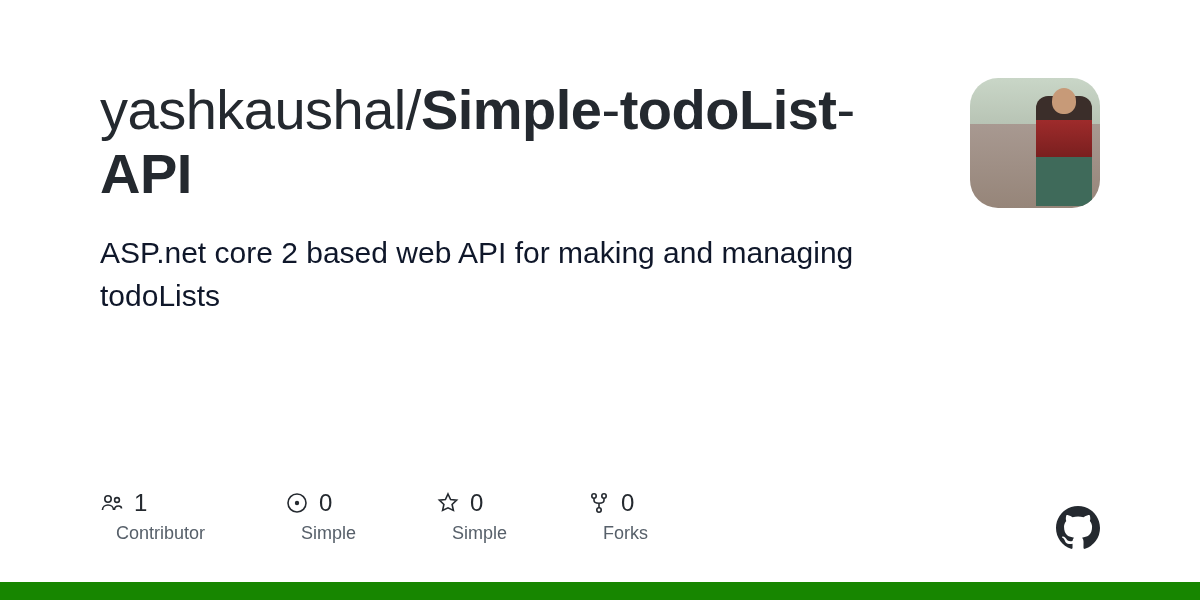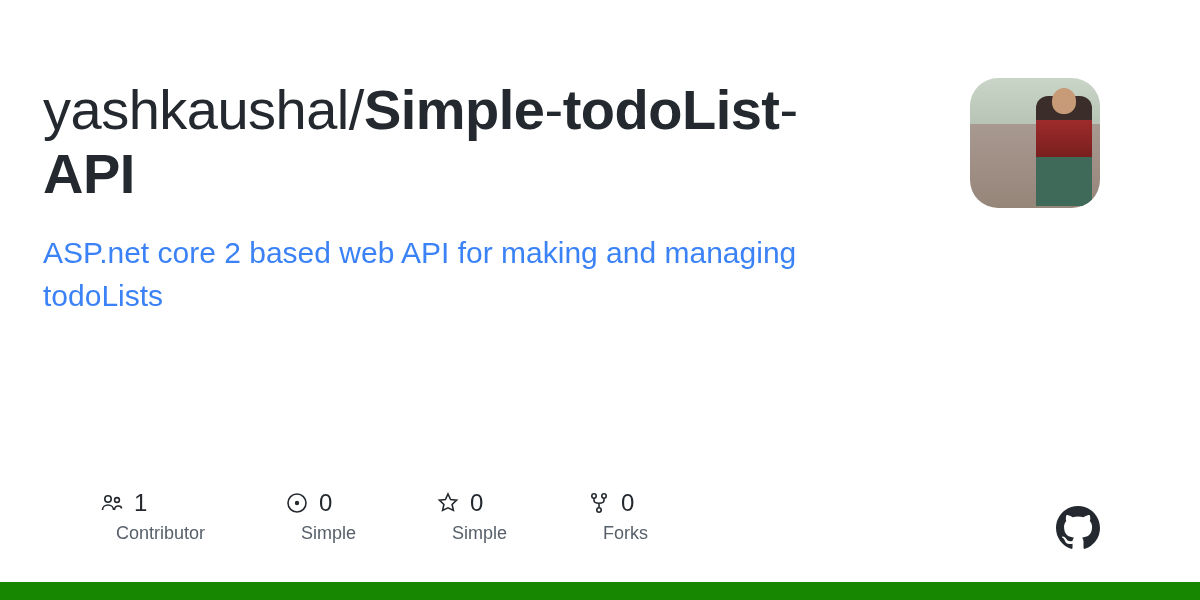--- a/index.html
+++ b/index.html
@@ -5,21 +5,21 @@
     * { margin: 0; padding: 0; box-sizing: border-box; }
     body {
       font-family: -apple-system, BlinkMacSystemFont, "Segoe UI", Helvetica, Arial, sans-serif;
       background: #ffffff;
       width: 1200px;
       height: 600px;
       position: relative;
       overflow: hidden;
     }
     .container {
-      padding: 78px 100px 0 43px;
+      padding: 78px 100px 0 100px;
       height: 100%;
       position: relative;
     }
     .header-row {
       display: flex;
       justify-content: space-between;
       align-items: flex-start;
     }
     .title-block {
       flex: 1;
@@ -60,21 +60,21 @@
       top: 10px;
       width: 24px;
       height: 26px;
       background: #c79a78;
       border-radius: 50% 50% 45% 45%;
     }
     .description {
       margin-top: 24px;
       font-size: 30px;
       line-height: 1.45;
-      color: #3b82f6;
+      color: #0f172a;
       max-width: 820px;
     }
     .stats-row {
       position: absolute;
       bottom: 56px;
       left: 100px;
       display: flex;
       gap: 80px;
     }
     .stat {

